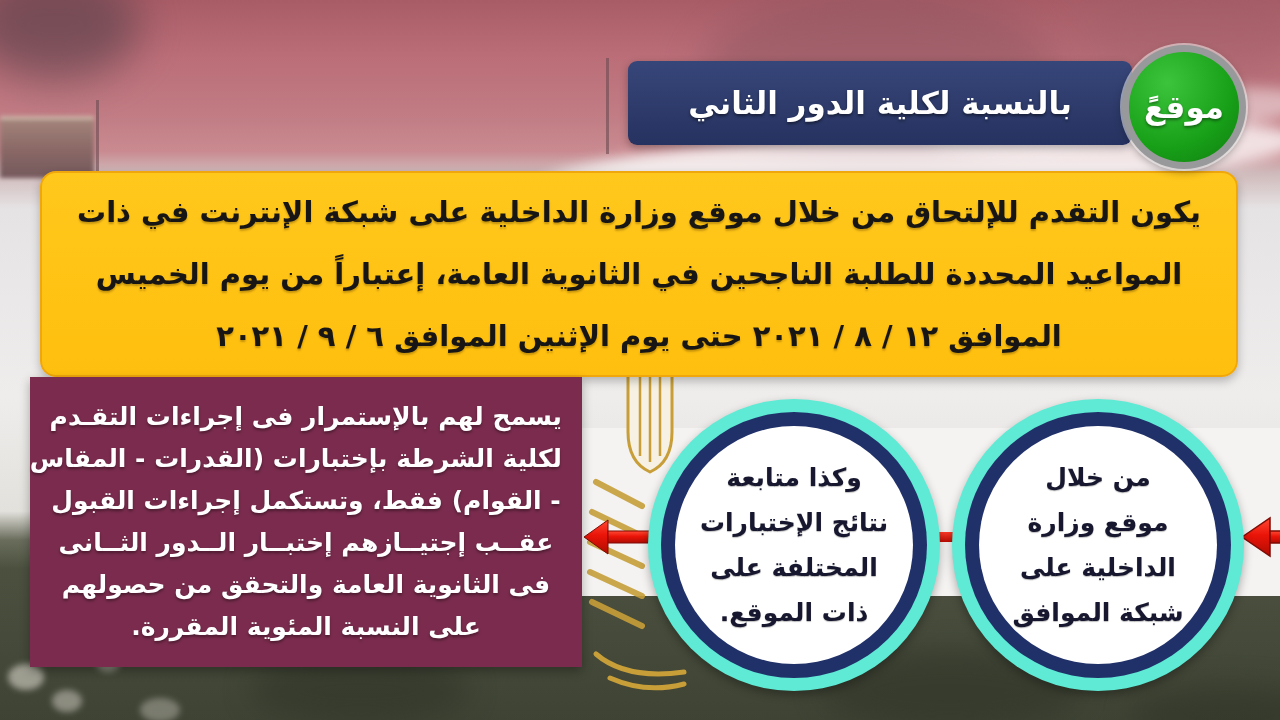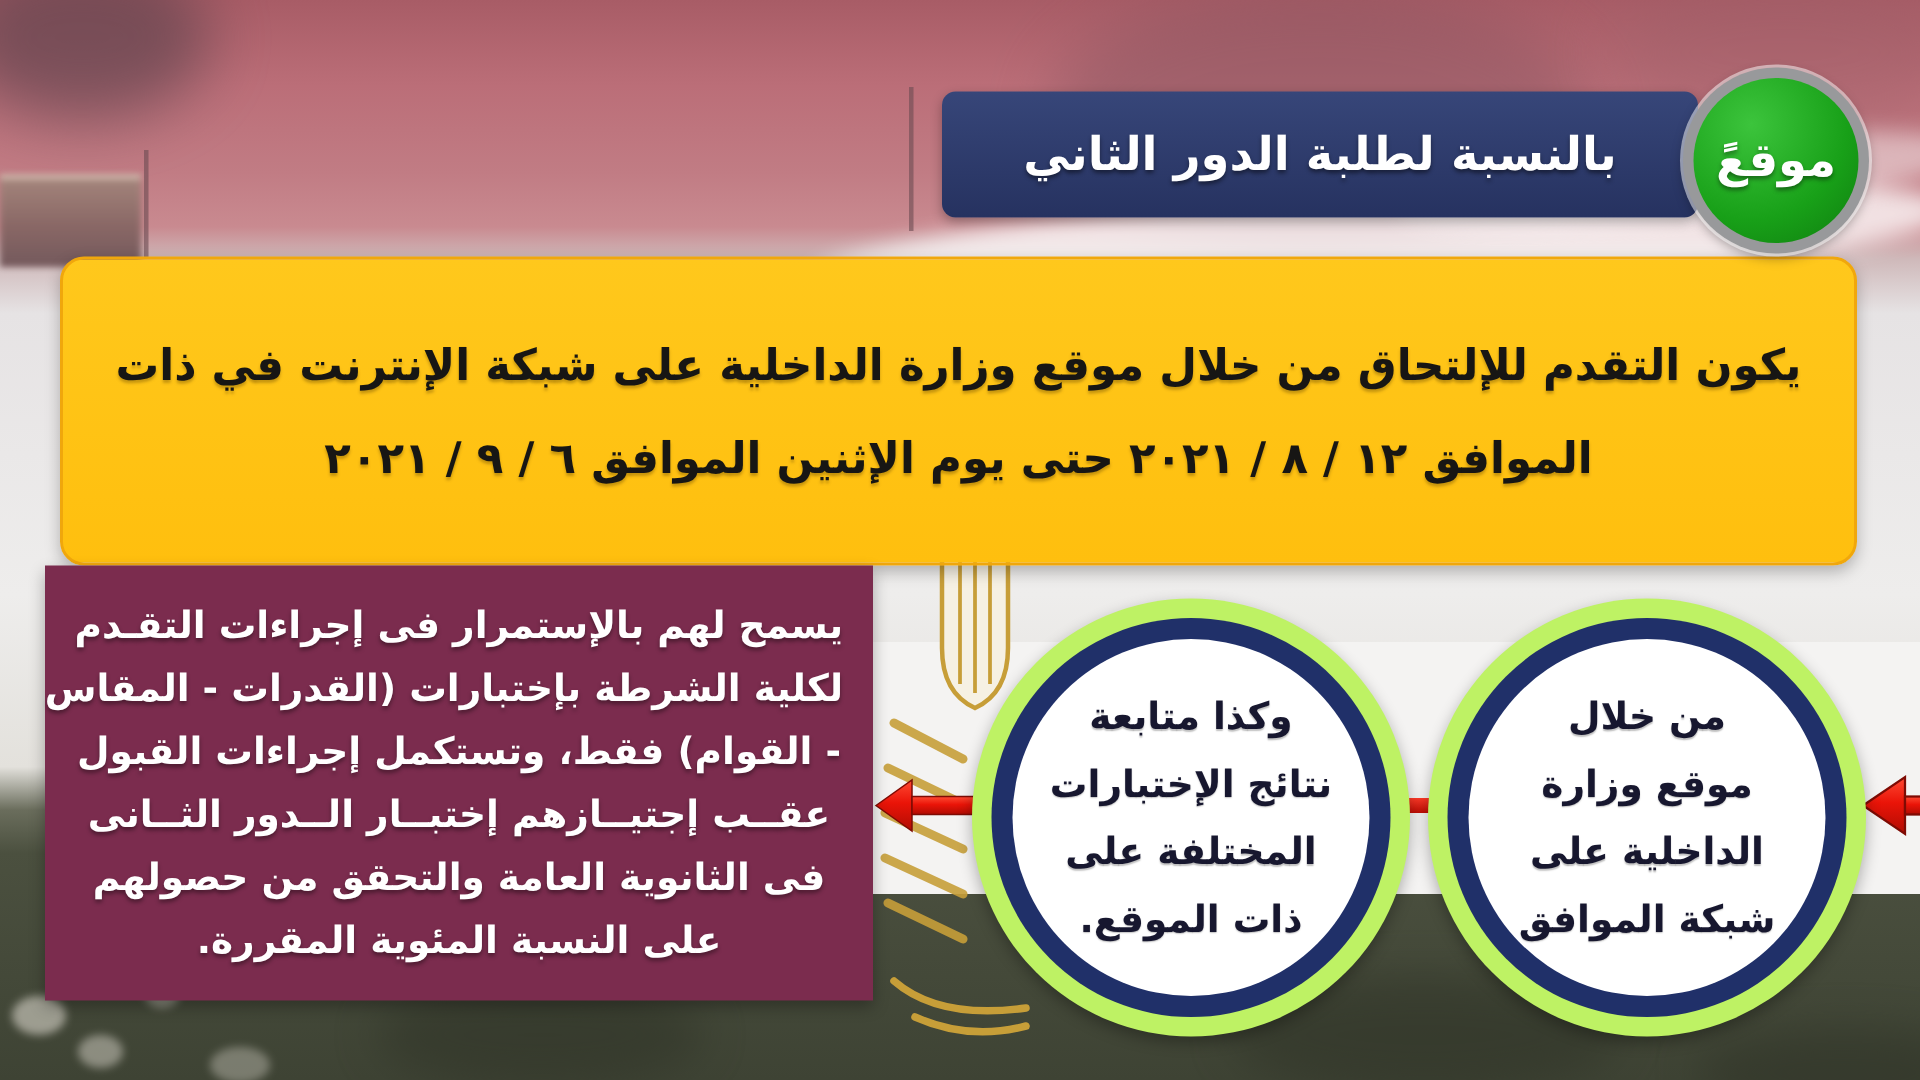--- a/index.html
+++ b/index.html
@@ -81,21 +81,21 @@
     display:flex;flex-direction:column;justify-content:center;
     box-shadow:0 4px 10px rgba(0,0,0,.3);
   }
   .maroon-box .m-line{
     direction:rtl;text-align:center;color:#ffffff;font-weight:bold;
     font-size:25px;line-height:42px;text-shadow:0 2px 3px rgba(0,0,0,.4);
     white-space:nowrap;
   }
   
   .step-circle{position:absolute;width:292px;height:292px;border-radius:50%;
-    background:#bef264;z-index:3;box-shadow:0 4px 10px rgba(0,0,0,.3);}
+    background:#5eead4;z-index:3;box-shadow:0 4px 10px rgba(0,0,0,.3);}
   .step-circle .ring{position:absolute;inset:13px;border-radius:50%;background:#203069;}
   .step-circle .inner{
     position:absolute;inset:27px;border-radius:50%;background:#ffffff;
     display:flex;flex-direction:column;align-items:center;justify-content:center;
   }
   .step-circle .c-line{
     direction:rtl;text-align:center;color:#17172f;font-weight:bold;
     font-size:25px;line-height:45px;text-shadow:0 1px 1px rgba(0,0,0,.25);
     white-space:nowrap;
   }
@@ -133,30 +133,31 @@
   <svg class="eagle" width="120" height="350" viewBox="0 0 120 350">
     <g stroke="#c79e38" fill="none" stroke-width="3">
       <path d="M48 8 h44 v62 q0 30 -22 40 q-22 -10 -22 -40 Z" fill="#f6f1e3"></path>
       <path d="M60 12 v82 M70 12 v88 M80 12 v82" stroke-width="2.5"></path>
       <path d="M16 120 l46 24 M12 150 l50 24 M10 180 l52 24 M10 210 l52 24 M12 240 l50 24" stroke-width="6" stroke-linecap="round" opacity="0.9"></path>
       <path d="M16 292 q30 26 88 18 M30 316 q36 16 74 6" stroke-width="5" stroke-linecap="round"></path>
     </g>
   </svg>
 
   <div class="header-bar">
-    <div class="title" dir="rtl">بالنسبة لطلبة الدور الثاني</div>
+    <div class="title" dir="rtl">بالنسبة لكلية الدور الثاني</div>
   </div>
   <div class="badge">
     <div class="badge-green">
       <span class="badge-label" dir="rtl">موقعً</span>
     </div>
   </div>
 
   <div class="yellow-box">
     <div class="y-line">يكون التقدم للإلتحاق من خلال موقع وزارة الداخلية على شبكة الإنترنت في ذات</div>
+    <div class="y-line">المواعيد المحددة للطلبة الناجحين في الثانوية العامة، إعتباراً من يوم الخميس</div>
     <div class="y-line">الموافق ١٢ / ٨ / ٢٠٢١ حتى يوم الإثنين الموافق ٦ / ٩ / ٢٠٢١</div>
   </div>
 
   <div class="maroon-box">
     <div class="m-line">يسمح لهم بالإستمرار فى إجراءات التقـدم</div>
     <div class="m-line">لكلية الشرطة بإختبارات (القدرات - المقاس</div>
     <div class="m-line">- القوام) فقط، وتستكمل إجراءات القبول</div>
     <div class="m-line">عقــب إجتيــازهم إختبــار الــدور الثــانى</div>
     <div class="m-line">فى الثانوية العامة والتحقق من حصولهم</div>
     <div class="m-line">على النسبة المئوية المقررة.</div>

